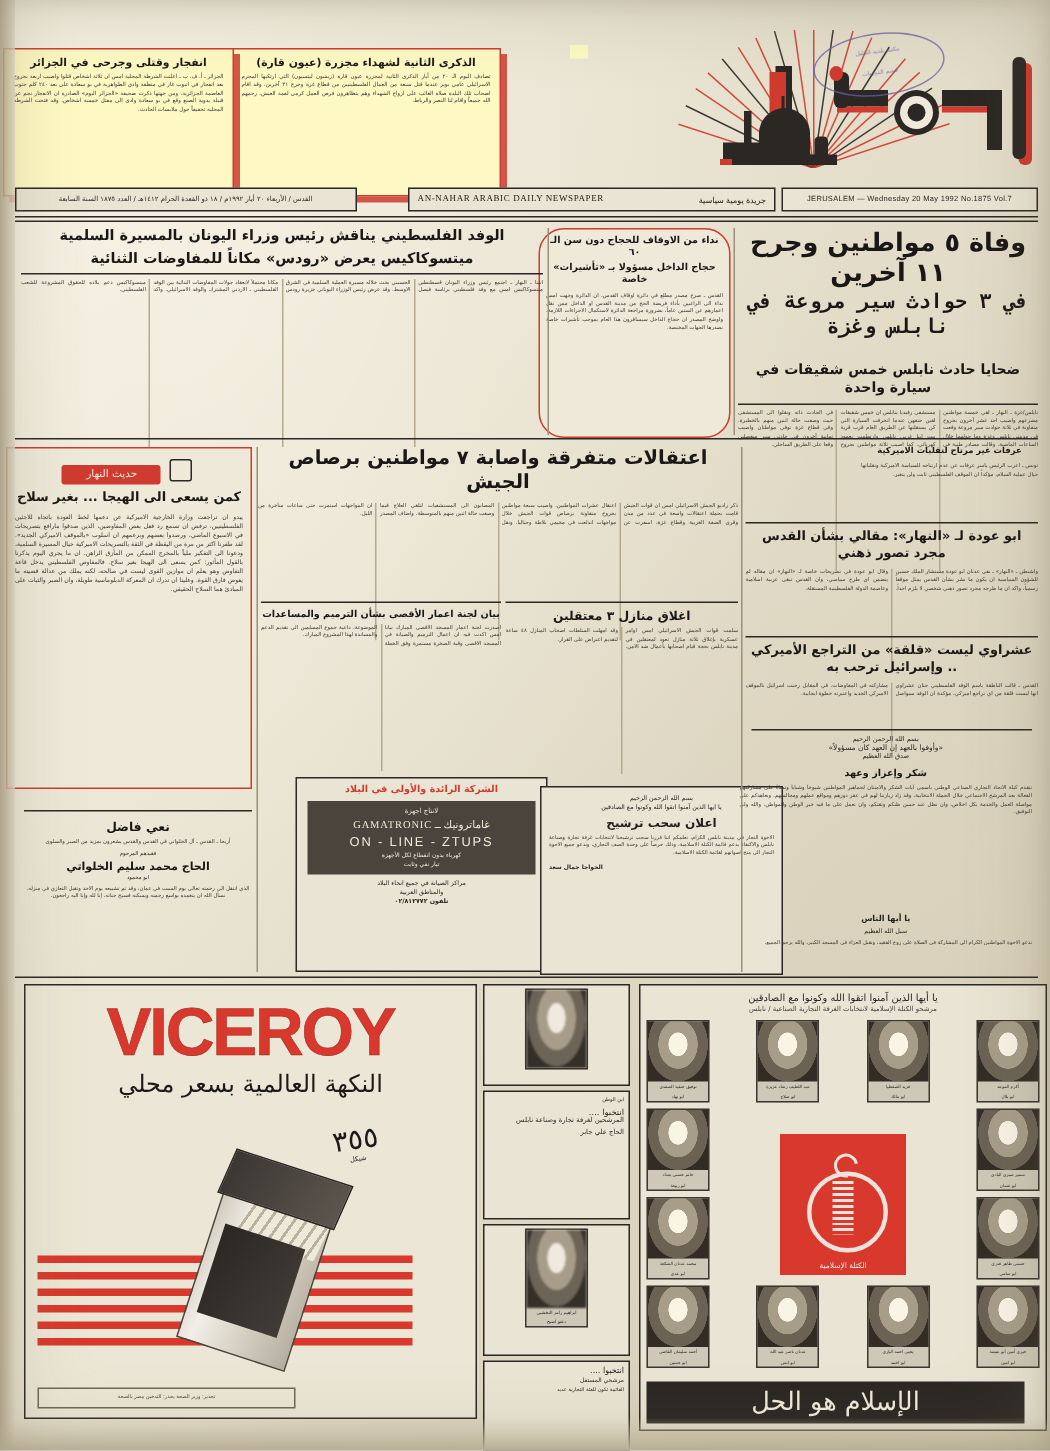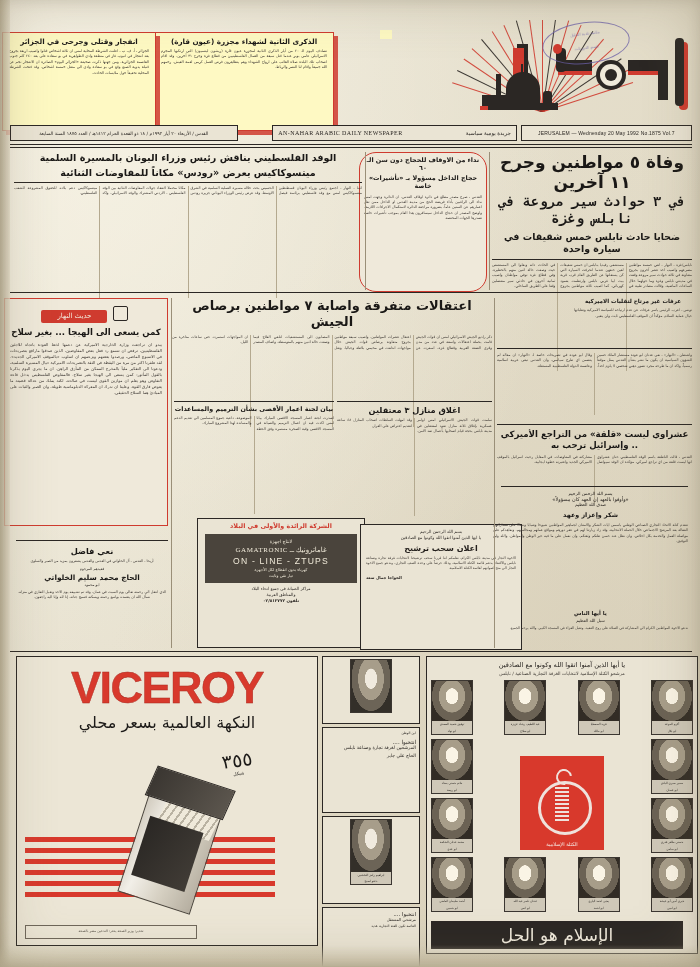--- a/index.html
+++ b/index.html
@@ -263,21 +263,21 @@
       </div>
     </div>
   </div>
 
   <div class="rule" style="top:138px;height:1.4px;"></div>
   <div class="rule" style="top:141px;height:.6px;"></div>
 
   <div style="position:absolute;right:0;top:146px;width:200px;">
     <div class="headline h-main1">وفاة ٥ مواطنين وجرح ١١ آخرين</div>
     <div class="headline h-main2" style="margin-top:2px">في ٣ حوادث سير مروعة في نابلس وغزة</div>
-    <div class="headline h-main3" style="margin-top:3px">ضحايا حادث نابلس خمس شقيقات في سيارة واحدة</div>
+    <div class="headline h-main3" style="margin-top:13px">ضحايا حادث نابلس خمس شقيقات في سيارة واحدة</div>
     <div class="rule" style="position:relative;left:auto;top:4px;width:200px;height:.6px;"></div>
     <div class="body-txt cols3" style="margin-top:7px;height:108px;overflow:hidden">نابلس/غزة ـ النهار ـ لقي خمسة مواطنين مصرعهم واصيب احد عشر آخرون بجروح متفاوتة في ثلاثة حوادث سير مروعة وقعت في مدينتي نابلس وغزة وما حولهما خلال الساعات الماضية. وقالت مصادر طبية في مستشفى رفيديا بنابلس ان خمس شقيقات لقين حتفهن عندما انحرفت السيارة التي كن يستقلنها عن الطريق العام قرب قرية بيت ايبا غربي نابلس وارتطمت بعمود كهربائي. كما اصيب ثلاثة مواطنين بجروح في الحادث ذاته ونقلوا الى المستشفى حيث وصفت حالة اثنين منهم بالخطيرة. وفي قطاع غزة توفي مواطنان واصيب ثمانية آخرون في حادثي سير منفصلين وقعا على الطريق الساحلي.</div>
   </div>
 
   <div class="redbox" style="position:absolute;right:205px;top:146px;width:118px;height:132px;padding:3px 4px;border-radius:17px;">
     <div class="headline h-sm">نداء من الاوقاف للحجاج دون سن الـ ٦٠</div>
     <div class="headline h-sm" style="margin-top:1px">حجاج الداخل مسؤولا بـ «تأشيرات» خاصة</div>
     <div class="body-txt" style="margin-top:4px;height:96px;overflow:hidden">القدس ـ صرح مصدر مطلع في دائرة اوقاف القدس، ان الدائرة وجهت امس نداء الى الراغبين بأداء فريضة الحج من مدينة القدس او الداخل ممن تقل اعمارهم عن الستين عاماً، بضرورة مراجعة الدائرة لاستكمال الاجراءات اللازمة. واوضح المصدر ان حجاج الداخل سيسافرون هذا العام بموجب تأشيرات خاصة تصدرها الجهات المختصة.</div>
   </div>
 
@@ -290,20 +290,21 @@
 
   <div class="rule" style="top:286px;height:1px;width:682px;"></div>
 
   <div style="position:absolute;right:0;top:292px;width:118px;">
     <div class="headline h-xs" style="text-align:center">عرفات غير مرتاح لتقلبات الاميركية</div>
     <div class="body-txt" style="margin-top:3px;height:40px;overflow:hidden">تونس ـ اعرب الرئيس ياسر عرفات عن عدم ارتياحه للسياسة الاميركية وتقلباتها حيال عملية السلام، مؤكداً ان الموقف الفلسطيني ثابت ولن يتغير.</div>
   </div>
 
   <div style="position:absolute;right:0;top:342px;width:195px;">
     <div class="rule" style="position:relative;left:auto;top:0;width:195px;height:.7px;"></div>
+    <div class="headline h-sec" style="margin-top:4px">ابو عودة لـ «النهار»: مقالي بشأن القدس مجرد تصور ذهني</div>
     <div class="body-txt cols2" style="margin-top:4px;height:62px;overflow:hidden">واشنطن ـ «النهار» ـ نفى عدنان ابو عودة مستشار الملك حسين للشؤون السياسية ان يكون ما نشر بشأن القدس يمثل موقفاً رسمياً، واكد ان ما طرحه مجرد تصور ذهني شخصي لا يلزم احداً. وقال ابو عودة في تصريحات خاصة لـ «النهار» ان مقاله لم يتضمن اي طرح سياسي، وان القدس تبقى عربية اسلامية وعاصمة الدولة الفلسطينية المستقلة.</div>
   </div>
 
   <div style="position:absolute;right:0;top:418px;width:195px;">
     <div class="rule" style="position:relative;left:auto;top:0;width:195px;height:.7px;"></div>
     <div class="headline h-sec" style="margin-top:4px">عشراوي ليست «قلقة» من التراجع الأميركي .. وإسرائيل ترحب به</div>
     <div class="body-txt cols2" style="margin-top:4px;height:48px;overflow:hidden">القدس ـ قالت الناطقة باسم الوفد الفلسطيني حنان عشراوي انها ليست قلقة من اي تراجع اميركي، مؤكدة ان الوفد سيواصل مشاركته في المفاوضات. في المقابل رحبت اسرائيل بالموقف الاميركي الجديد واعتبرته خطوة ايجابية.</div>
   </div>
 
   <div style="position:absolute;right:200px;top:292px;width:320px;">

